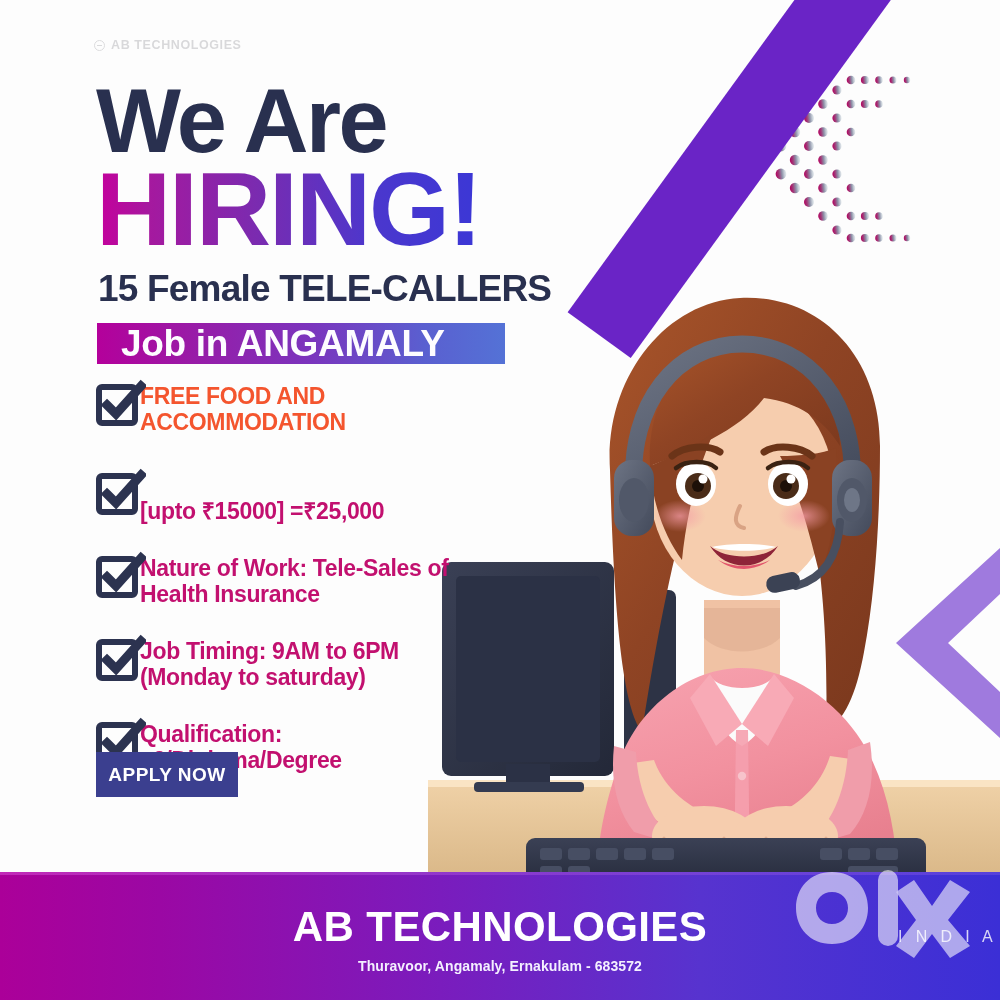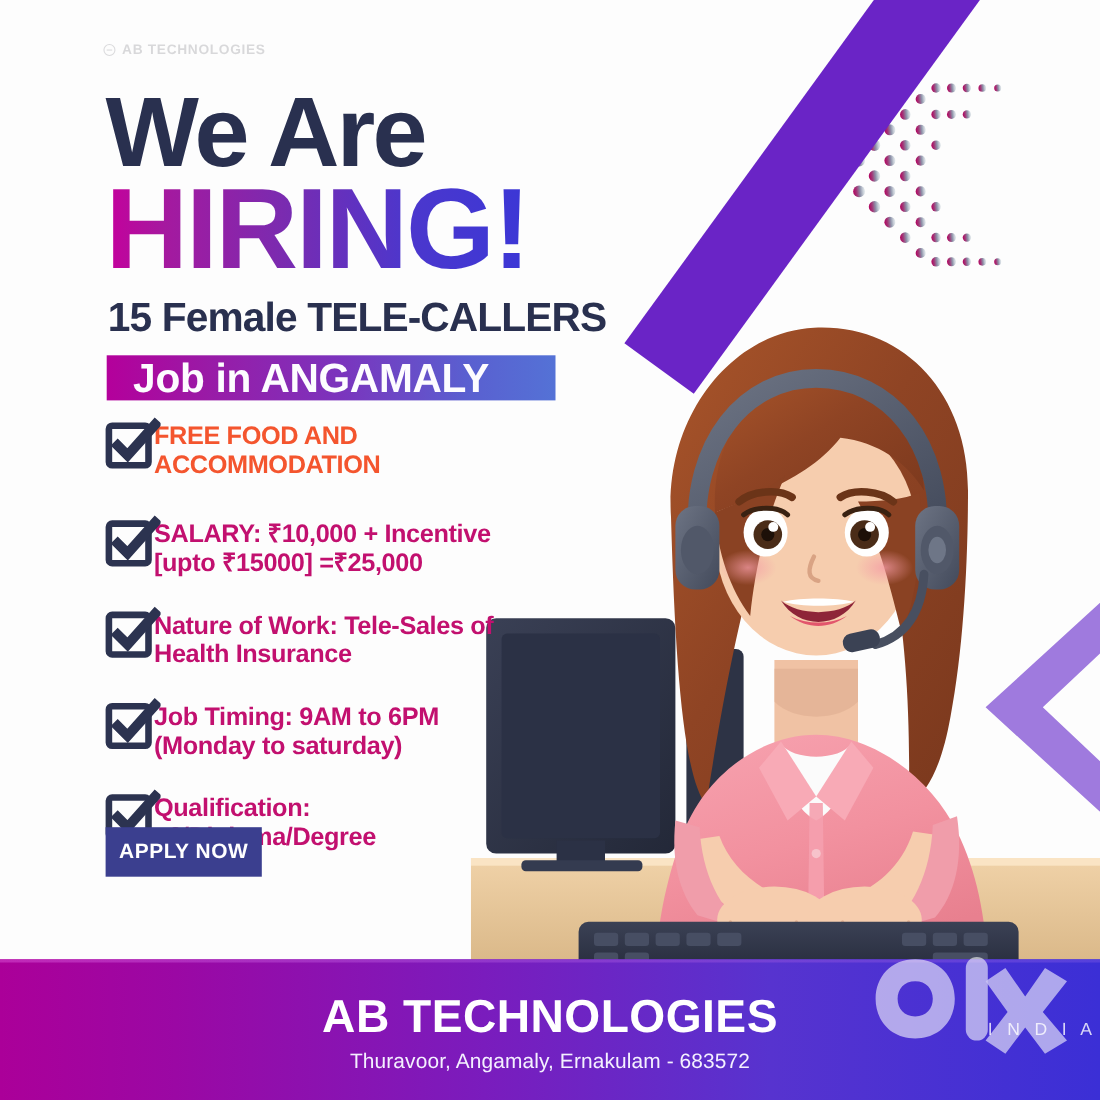--- a/index.html
+++ b/index.html
@@ -119,21 +119,21 @@
   }
   .footer-inner {
     position:absolute; left:0; top:0; width:1000px; height:128px;
     display:flex; flex-direction:column; align-items:center; justify-content:center;
   }
   .footer-title {
     color:#ffffff; font-size:42px; font-weight:800; letter-spacing:.4px;
     margin-top:4px;
   }
   .footer-addr {
-    color:#f4f0ff; font-size:19px; font-weight:400; letter-spacing:.1px; margin-top:7px;
+    color:#f4f0ff; font-size:14px; font-weight:700; letter-spacing:.1px; margin-top:7px;
   }
 
   
   .olx-mark {
     position:absolute; left:786px; top:862px; width:192px; height:104px;
     opacity:.72; pointer-events:none;
   }
   .olx-india {
     position:absolute; left:898px; top:928px;
     color:rgba(255,255,255,.80); font-size:16px; letter-spacing:4.4px; font-weight:500;
@@ -381,21 +381,21 @@
     </div>
 
     <div class="bullet-row" style="margin-bottom:28px;">
       <span class="cbox">
         <svg width="52" height="52" viewBox="0 0 52 52">
           <rect x="5" y="11" width="36" height="36" rx="3" fill="none" stroke="#2c3350" stroke-width="6"></rect>
           <path d="M13 29 L22 38 L47 10" fill="none" stroke="#2c3350" stroke-width="9" stroke-linecap="square" stroke-linejoin="miter"></path>
         </svg>
       </span>
       <span class="bullet-text c-pink">
-        <span>SALARY: ₹10,000 + Incentive</span><br>
+        <br>
         <span>[upto ₹15000] =₹25,000</span>
       </span>
     </div>
 
     <div class="bullet-row" style="margin-bottom:28px;">
       <span class="cbox">
         <svg width="52" height="52" viewBox="0 0 52 52">
           <rect x="5" y="11" width="36" height="36" rx="3" fill="none" stroke="#2c3350" stroke-width="6"></rect>
           <path d="M13 29 L22 38 L47 10" fill="none" stroke="#2c3350" stroke-width="9" stroke-linecap="square" stroke-linejoin="miter"></path>
         </svg>

